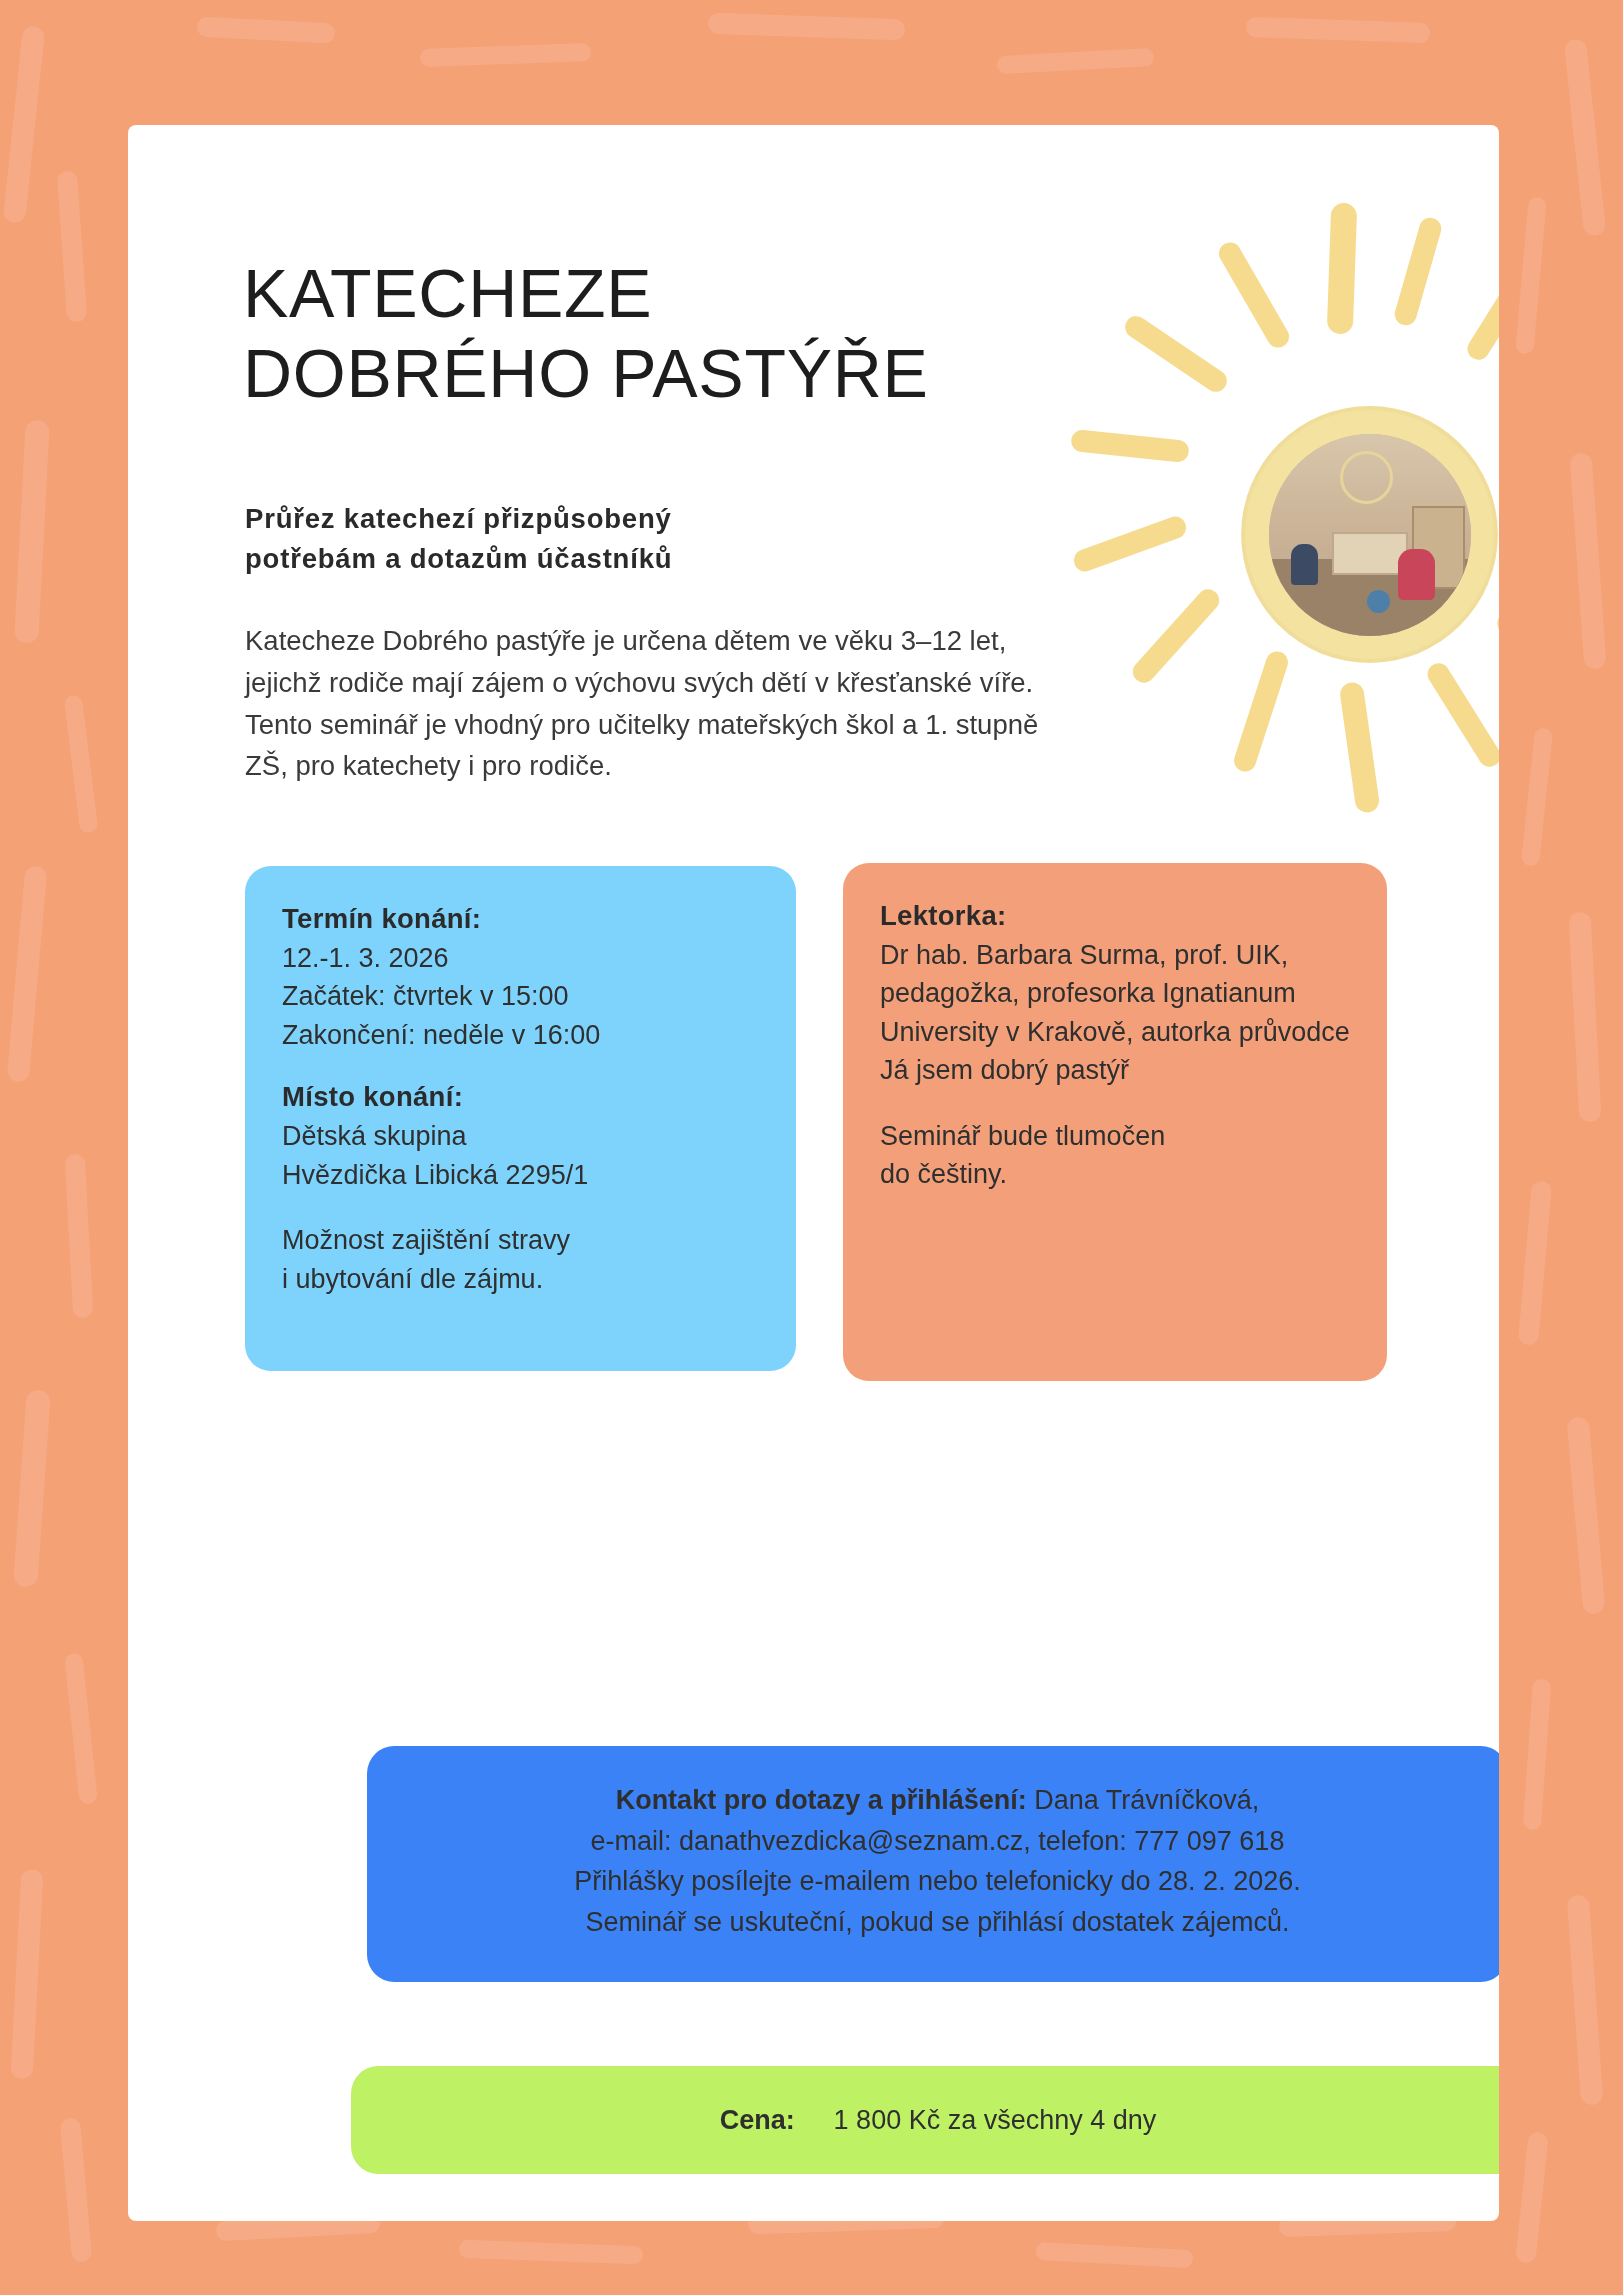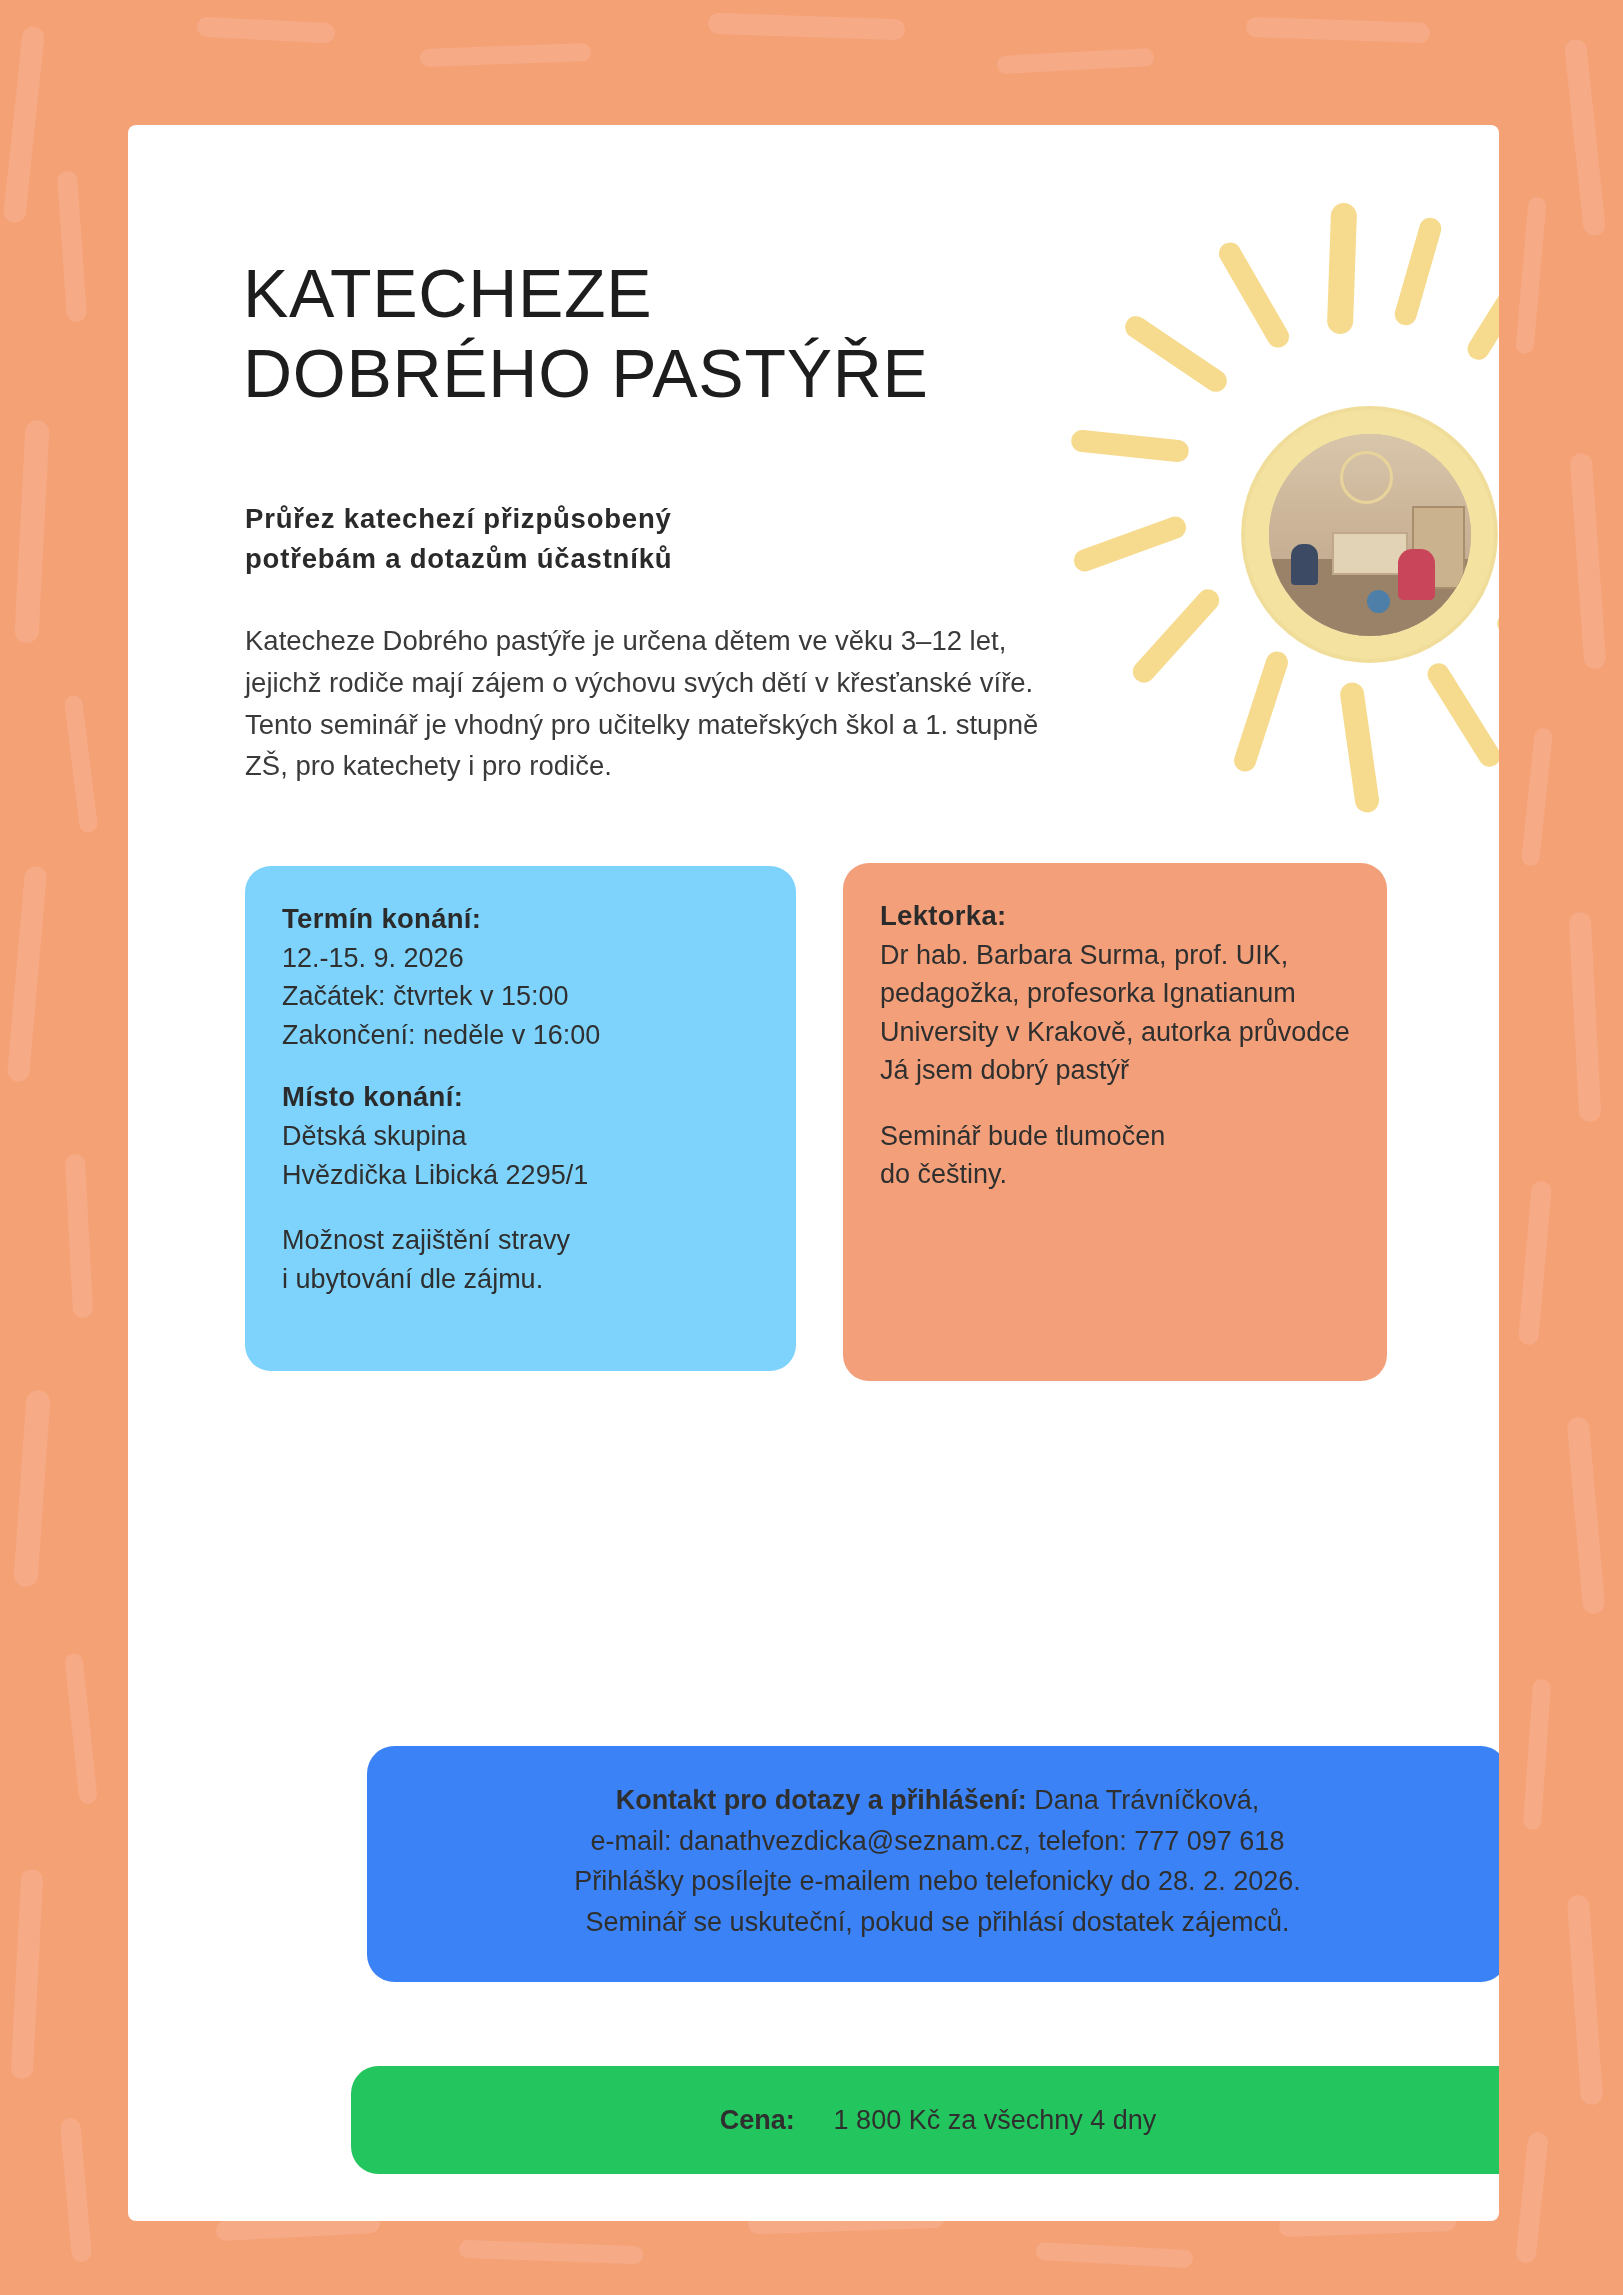--- a/index.html
+++ b/index.html
@@ -200,21 +200,21 @@
   }
   .contact b { font-weight: 700; }
 
   
   .price {
     position: absolute;
     left: 223px;
     top: 1941px;
     width: 1174px;
     height: 108px;
-    background: #22c55e;
+    background: #bef264;
     border-radius: 27.5px;
     box-sizing: border-box;
     display: flex;
     align-items: center;
     justify-content: center;
     font-size: 27px;
     color: #2f2f2f;
     gap: 31px;
   }
   .price b { font-weight: 700; margin-right: 7.9px; }
@@ -297,21 +297,21 @@
 
   <div class="subtitle">
     <div>Průřez katechezí přizpůsobený</div>
     <div>potřebám a dotazům účastníků</div>
   </div>
 
   <div class="intro">Katecheze Dobrého pastýře je určena dětem ve věku 3–12 let, jejichž rodiče mají zájem o výchovu svých dětí v křesťanské víře. Tento seminář je vhodný pro učitelky mateřských škol a 1. stupně ZŠ, pro katechety i pro rodiče.</div>
 
   <div class="box box-left">
     <h3>Termín konání:</h3>
-    <p>12.-15. 9. 2026</p>
+    <p>12.-1. 3. 2026</p>
     <p>Začátek: čtvrtek v 15:00</p>
     <p>Zakončení: neděle v 16:00</p>
     <div class="gap"></div>
     <h3>Místo konání:</h3>
     <p>Dětská skupina</p>
     <p>Hvězdička Libická 2295/1</p>
     <div class="gap"></div>
     <p>Možnost zajištění stravy</p>
     <p>i ubytování dle zájmu.</p>
   </div>

